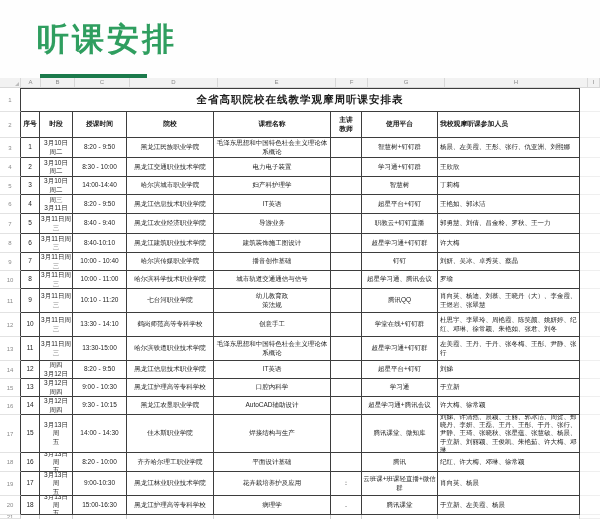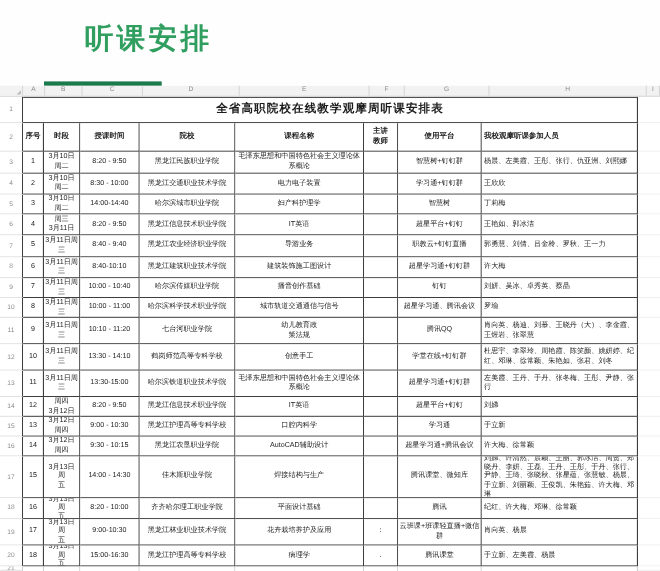--- a/index.html
+++ b/index.html
@@ -1,19 +1,19 @@
 <!DOCTYPE html>
 <html><head>
 <meta charset="utf-8">
 <style>
   html,body{margin:0;padding:0;background:#fff;}
   .screen{position:relative;width:600px;height:519px;background:#fefefe;overflow:hidden;
           font-family:"Liberation Sans","DejaVu Sans",sans-serif;}
-  .doc-title{position:absolute;left:37px;top:18px;font-size:26px;font-weight:bold;
-             letter-spacing:3px;color:#2f9e5f;margin-left:40px;}
+  .doc-title{position:absolute;left:37px;top:18px;font-size:32px;font-weight:bold;
+             letter-spacing:3px;color:#2f9e5f;}
   .title-underline{position:absolute;left:40px;top:74px;width:107px;height:4px;background:#1b7a4b;}
   .sheet{position:absolute;left:0;top:78px;right:0;bottom:0;display:flex;flex-direction:column;}
   .colhead{display:flex;height:9px;flex:none;background:#f2f2f2;border-bottom:1px solid #d8d8d8;}
   .corner{width:20px;flex:none;position:relative;border-right:1px solid #d8d8d8;background:#f2f2f2;}
   .corner-tri{position:absolute;right:1px;bottom:1px;width:0;height:0;
               border-left:4px solid transparent;border-bottom:4px solid #bdbdbd;}
   .collabel{font-size:6px;line-height:9px;color:#8a8a8a;text-align:center;
             border-right:1px solid #d8d8d8;overflow:hidden;flex:none;}
   .body{flex:1;display:flex;flex-direction:column;overflow:hidden;}
   .row{display:flex;flex:none;width:100%;}

